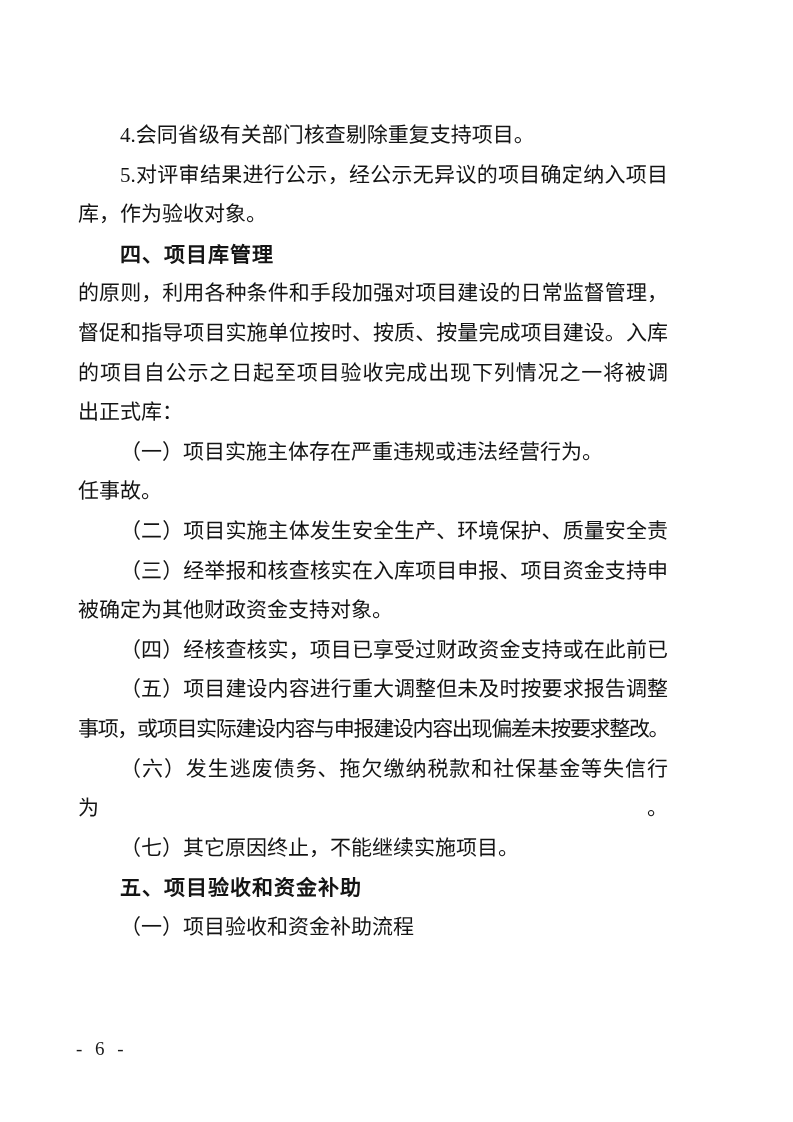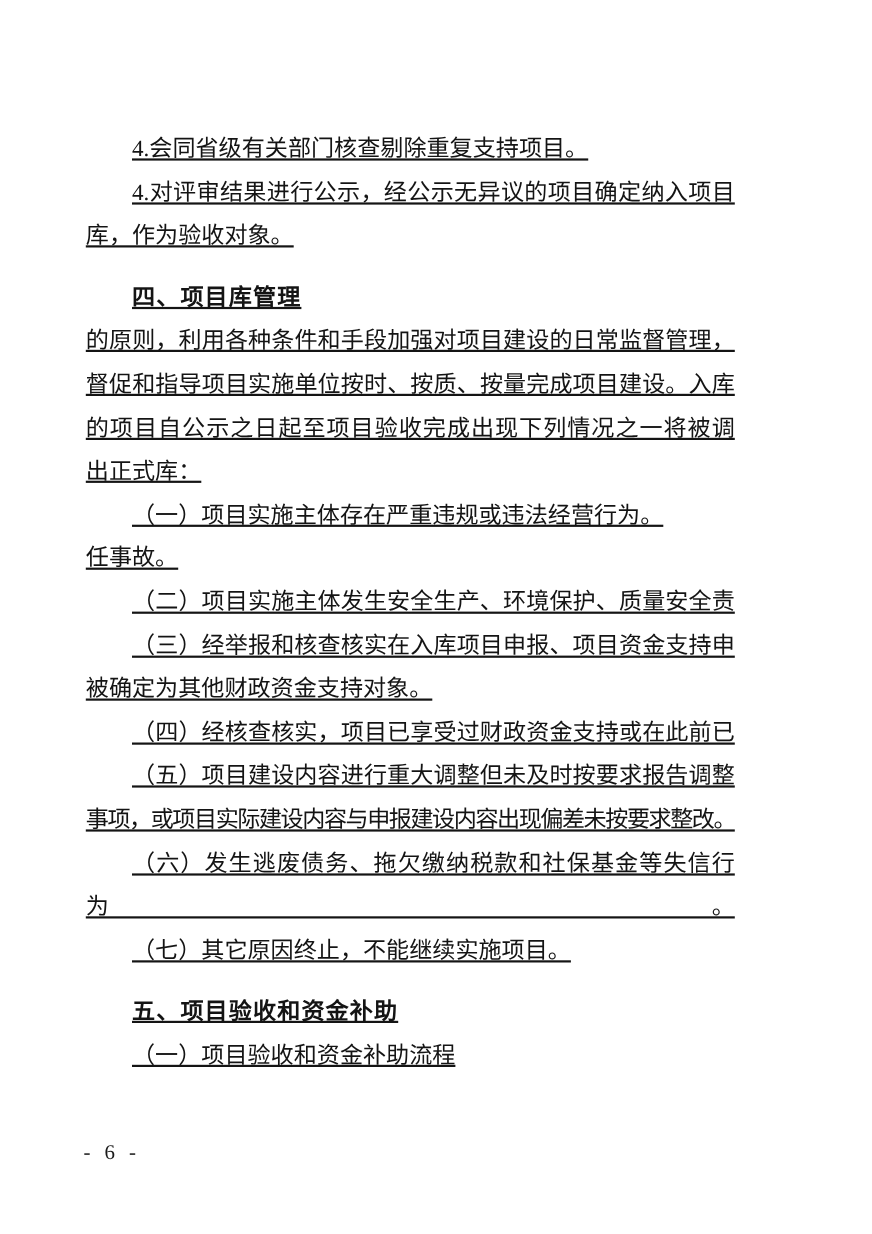--- a/index.html
+++ b/index.html
@@ -20,57 +20,55 @@
     position: absolute;
     left: 78px;
     top: 116px;
     width: 590px;
     font-size: 21px;
     line-height: 39.6px;
   }
   .line {
     white-space: nowrap;
     text-align: left;
-    text-decoration: underline;
   }
   .line.indent {
     text-indent: 42px;
   }
   .line.justify {
     white-space: normal;
     text-align: justify;
     text-align-last: justify;
   }
   .line.tight {
     letter-spacing: -1.6px;
   }
   .line.bold {
     font-family: "Liberation Sans", sans-serif;
     font-weight: 700;
     letter-spacing: 1px;
-    margin-top: 16px;
   }
   .page-number {
     position: absolute;
     left: 76px;
     top: 1034px;
     font-size: 19px;
     line-height: 30px;
     letter-spacing: 4px;
     color: #1a1a1a;
     font-family: "Liberation Serif", serif;
   }
 </style>
 </head>
 <body>
 
 <div class="page">
   <div class="doc-body">
       <div class="line indent">4.会同省级有关部门核查剔除重复支持项目。</div>
-      <div class="line indent justify">4.对评审结果进行公示，经公示无异议的项目确定纳入项目</div>
+      <div class="line indent justify">5.对评审结果进行公示，经公示无异议的项目确定纳入项目</div>
       <div class="line">库，作为验收对象。</div>
       <div class="line indent bold">四、项目库管理</div>
       <div class="line justify">的原则，利用各种条件和手段加强对项目建设的日常监督管理，</div>
       <div class="line justify">督促和指导项目实施单位按时、按质、按量完成项目建设。入库</div>
       <div class="line justify">的项目自公示之日起至项目验收完成出现下列情况之一将被调</div>
       <div class="line">出正式库：</div>
       <div class="line indent">（一）项目实施主体存在严重违规或违法经营行为。</div>
       <div class="line">任事故。</div>
       <div class="line indent justify">（二）项目实施主体发生安全生产、环境保护、质量安全责</div>
       <div class="line indent justify">（三）经举报和核查核实在入库项目申报、项目资金支持申</div>

